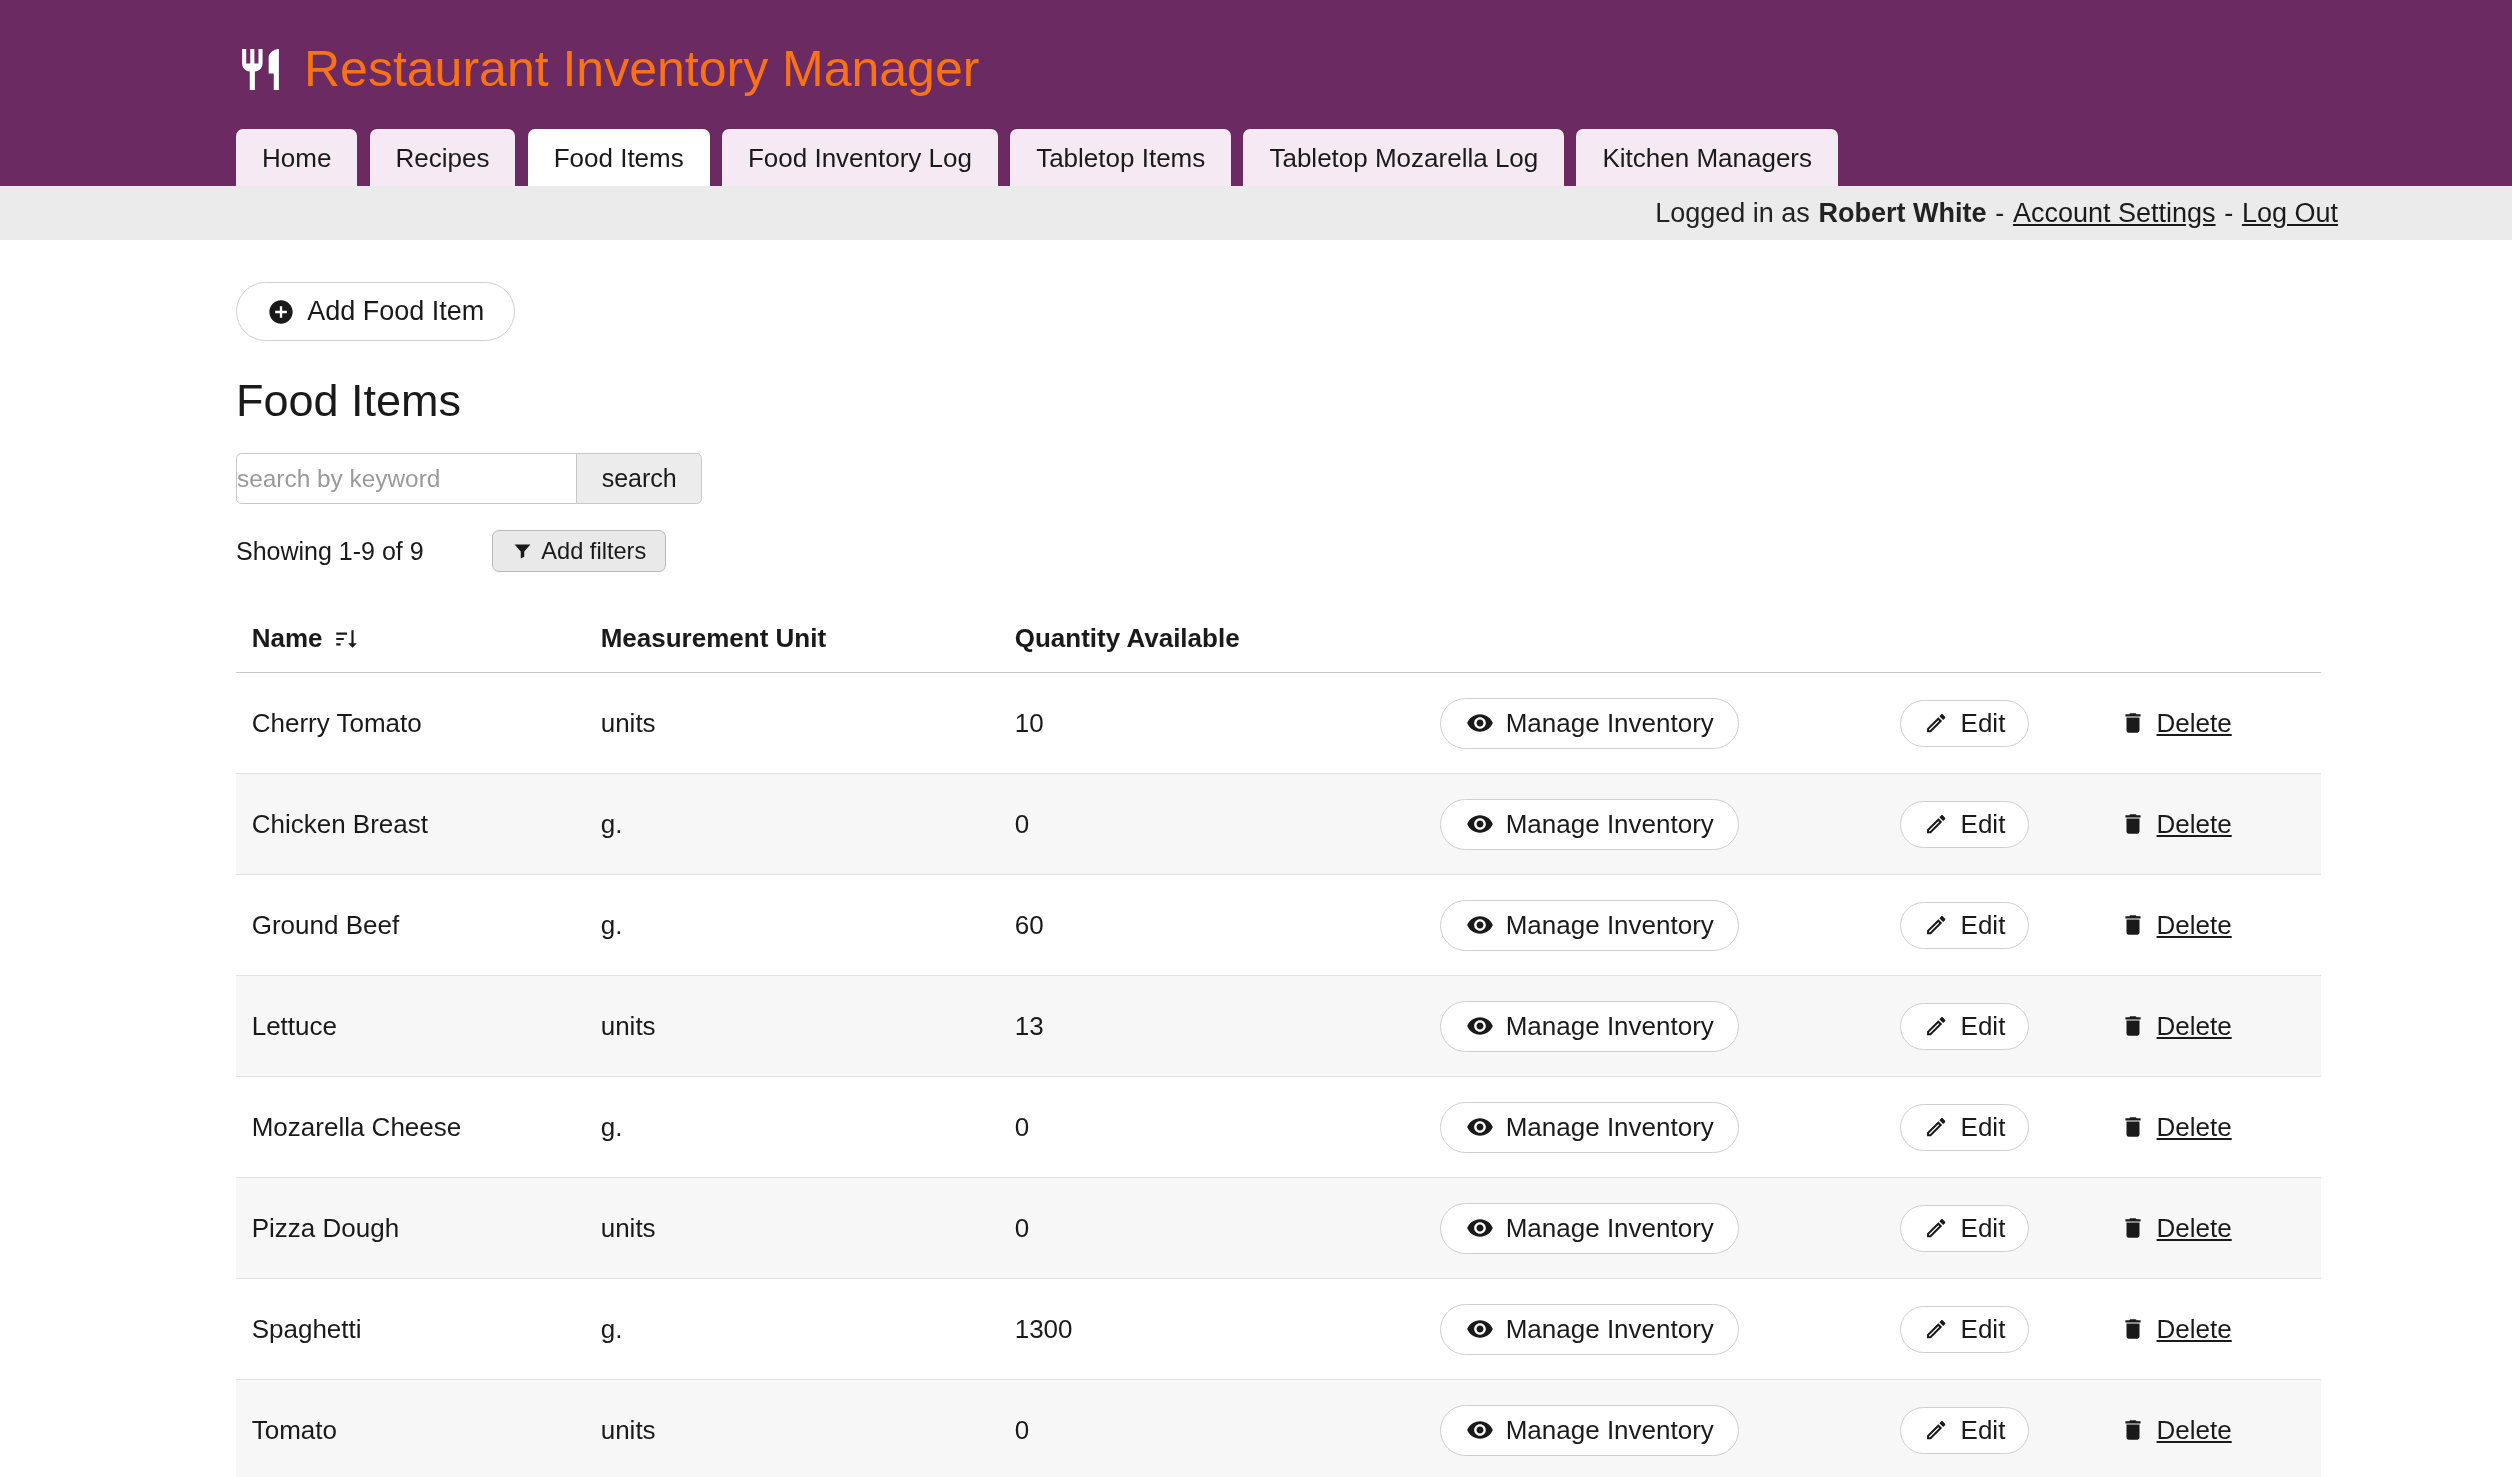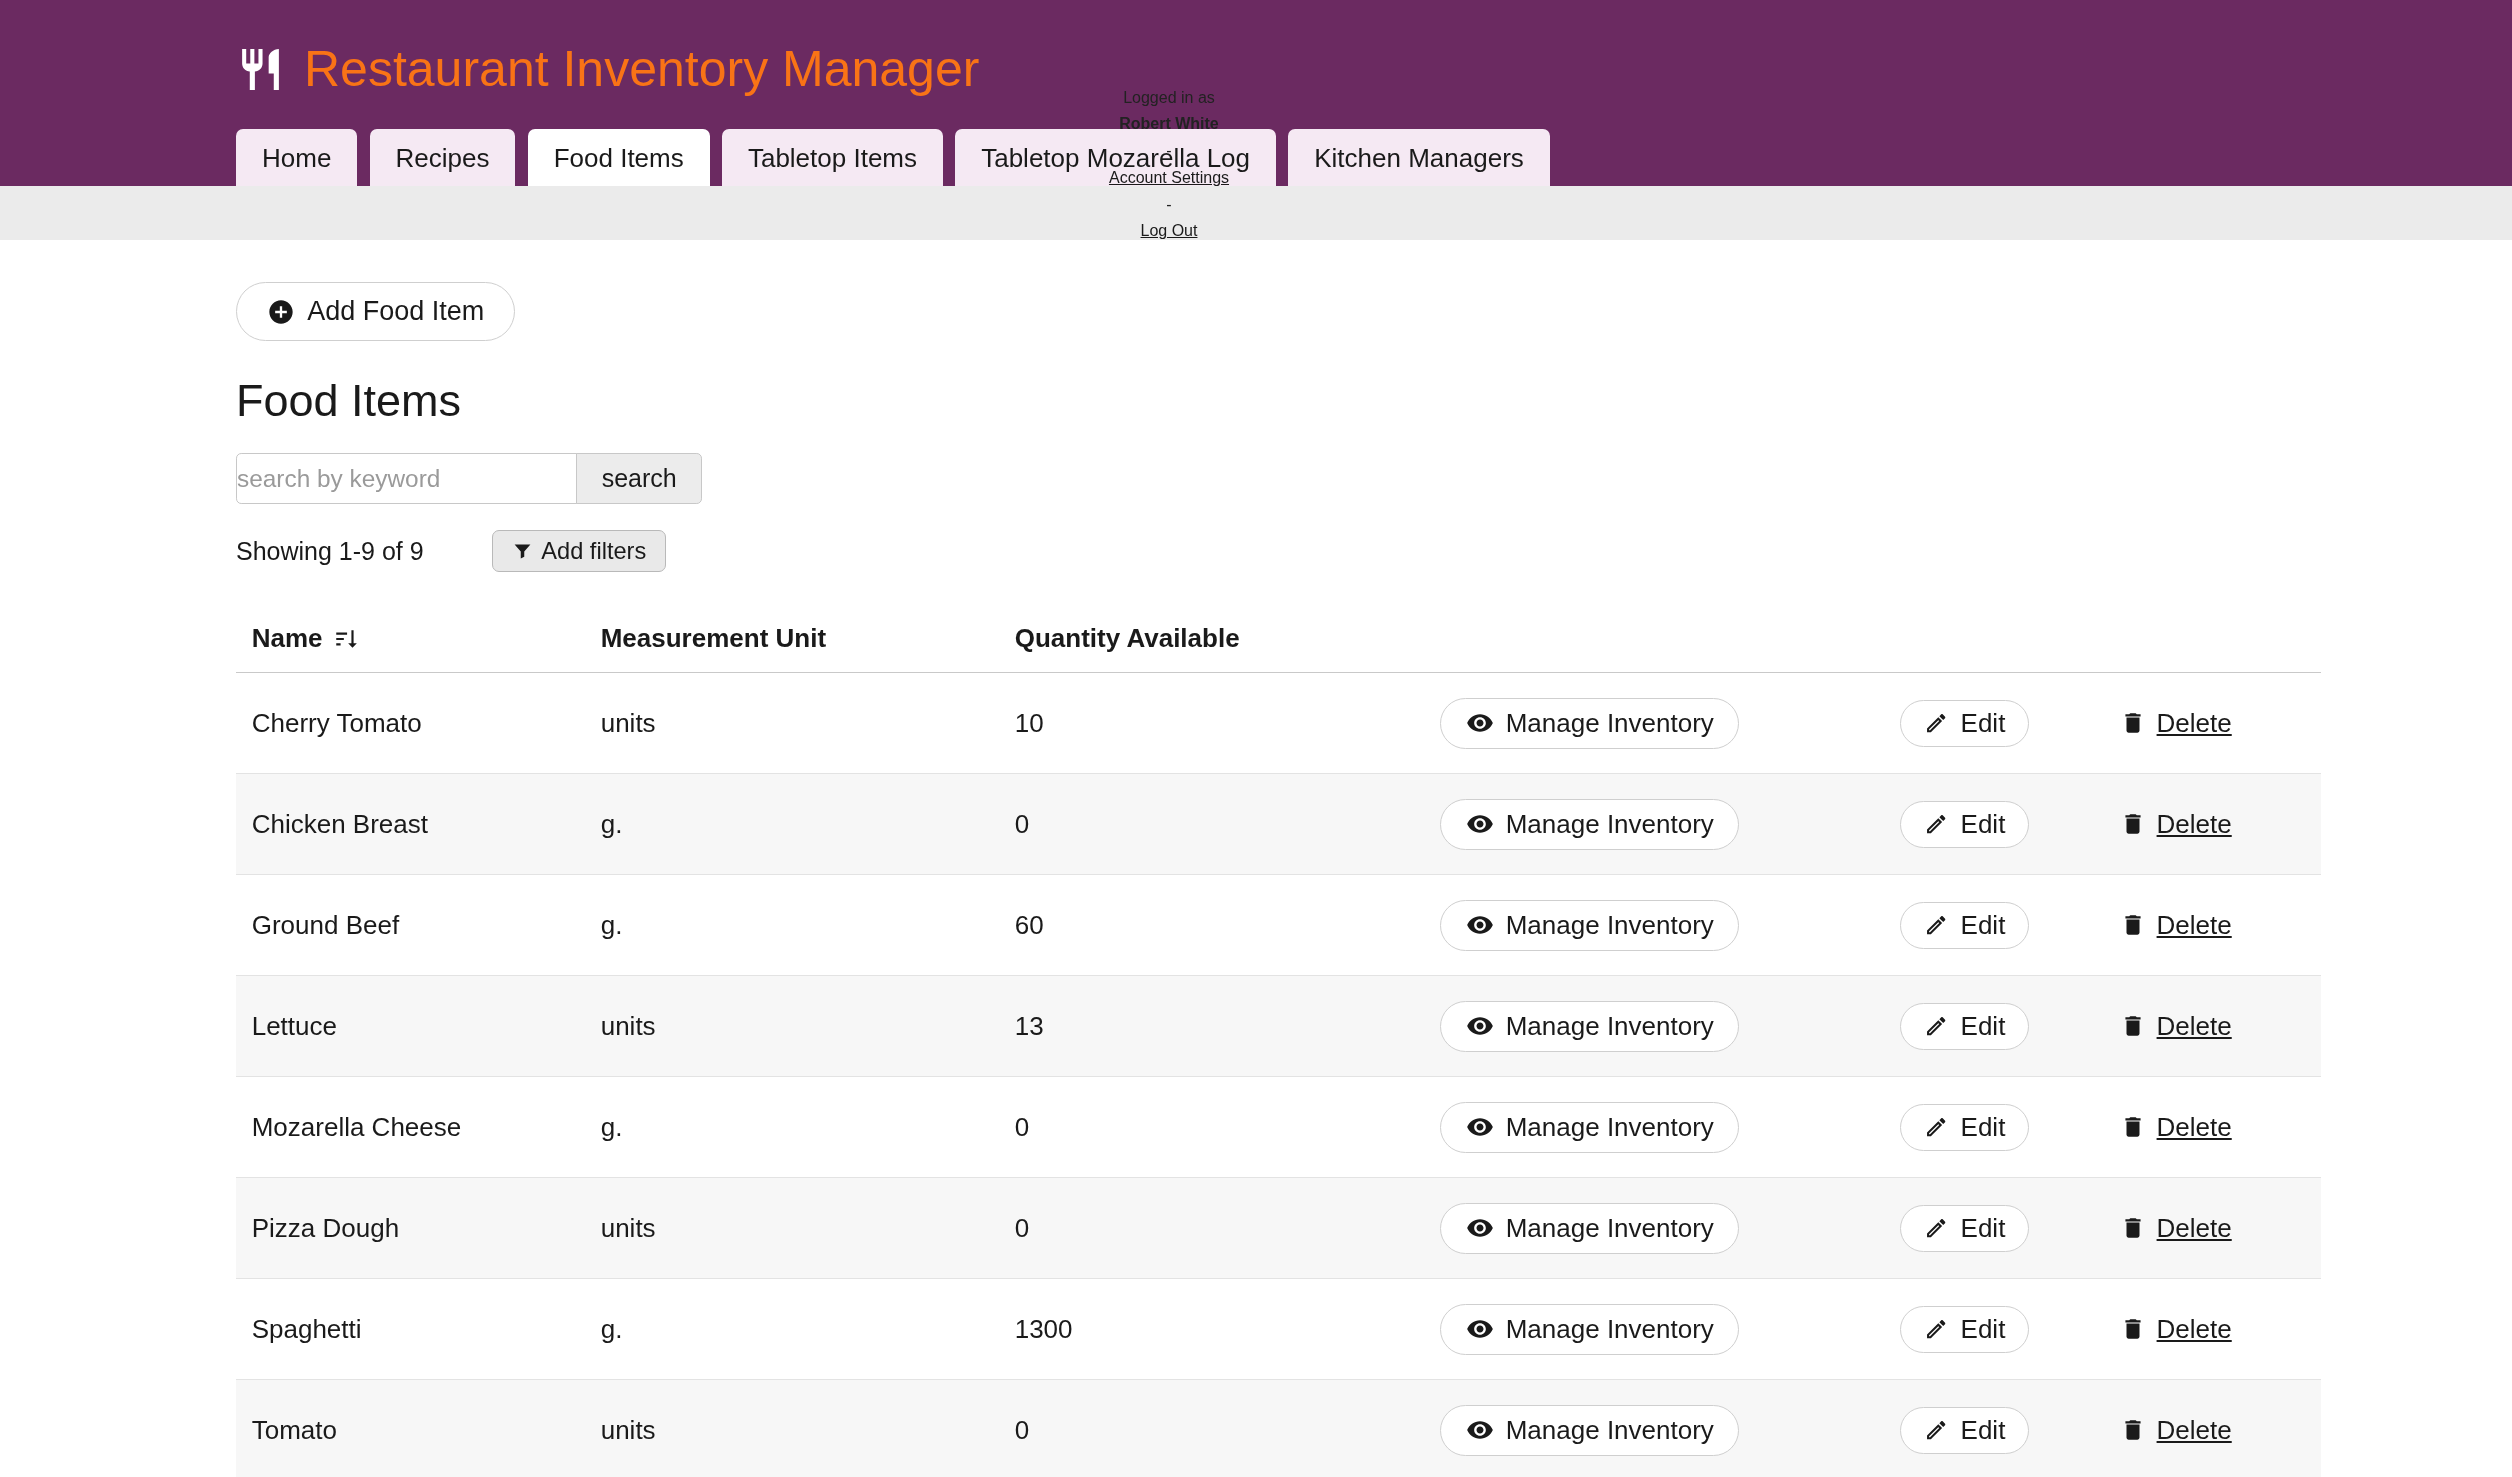--- a/index.html
+++ b/index.html
@@ -22,21 +22,21 @@
     background: var(--tab-bg, #f5e9f3); color: #1a1a1a;
     font-size: 26px; line-height: 31px; padding: 14px 26px 12.2px;
     border-radius: 7px 7px 0 0; cursor: pointer; white-space: nowrap;
   }
   .tab.active { background: var(--tab-active-bg, #ffffff); }
 
   
   .user-bar {
     background: var(--user-bar-bg, #ebebeb); height: 54px;
     display: flex; align-items: center; justify-content: flex-end;
-    padding-right: 174px; font-size: 16px; color: #222; gap: 8.7px; flex-direction: column;
+    padding-right: 174px; font-size: 27px; color: #222; gap: 8.7px;
   }
   .user-bar .username { font-weight: 700; }
 
   
   main { padding: 42px 192px 0 236px; }
 
   .pill {
     display: inline-flex; align-items: center; gap: 12.2px;
     background: #ffffff; border: 1.7px solid #cfcfcf; border-radius: 871px;
     color: #1a1a1a;
@@ -107,20 +107,21 @@
         <svg viewBox="0 0 24 24" fill="#ffffff">
             <path d="M11 9H9V2H7v7H5V2H3v7c0 2.12 1.66 3.84 3.75 3.97V22h2.5v-9.03C11.34 12.84 13 11.12 13 9V2h-2v7zm5-3v8h2.5v8H21V2c-2.76 0-5 2.24-5 4z"></path>
           </svg>
       </span>
       <h1 class="app-title">Restaurant Inventory Manager</h1>
     </div>
     <nav class="tabs">
         <div class="tab">Home</div>
         <div class="tab">Recipes</div>
         <div class="tab active">Food Items</div>
+        <div class="tab">Food Inventory Log</div>
         <div class="tab">Tabletop Items</div>
         <div class="tab">Tabletop Mozarella Log</div>
         <div class="tab">Kitchen Managers</div>
       </nav>
   </div>
 </header>
 
 <div class="user-bar">
   <span>Logged in as</span>
   <span class="username">Robert White</span>

